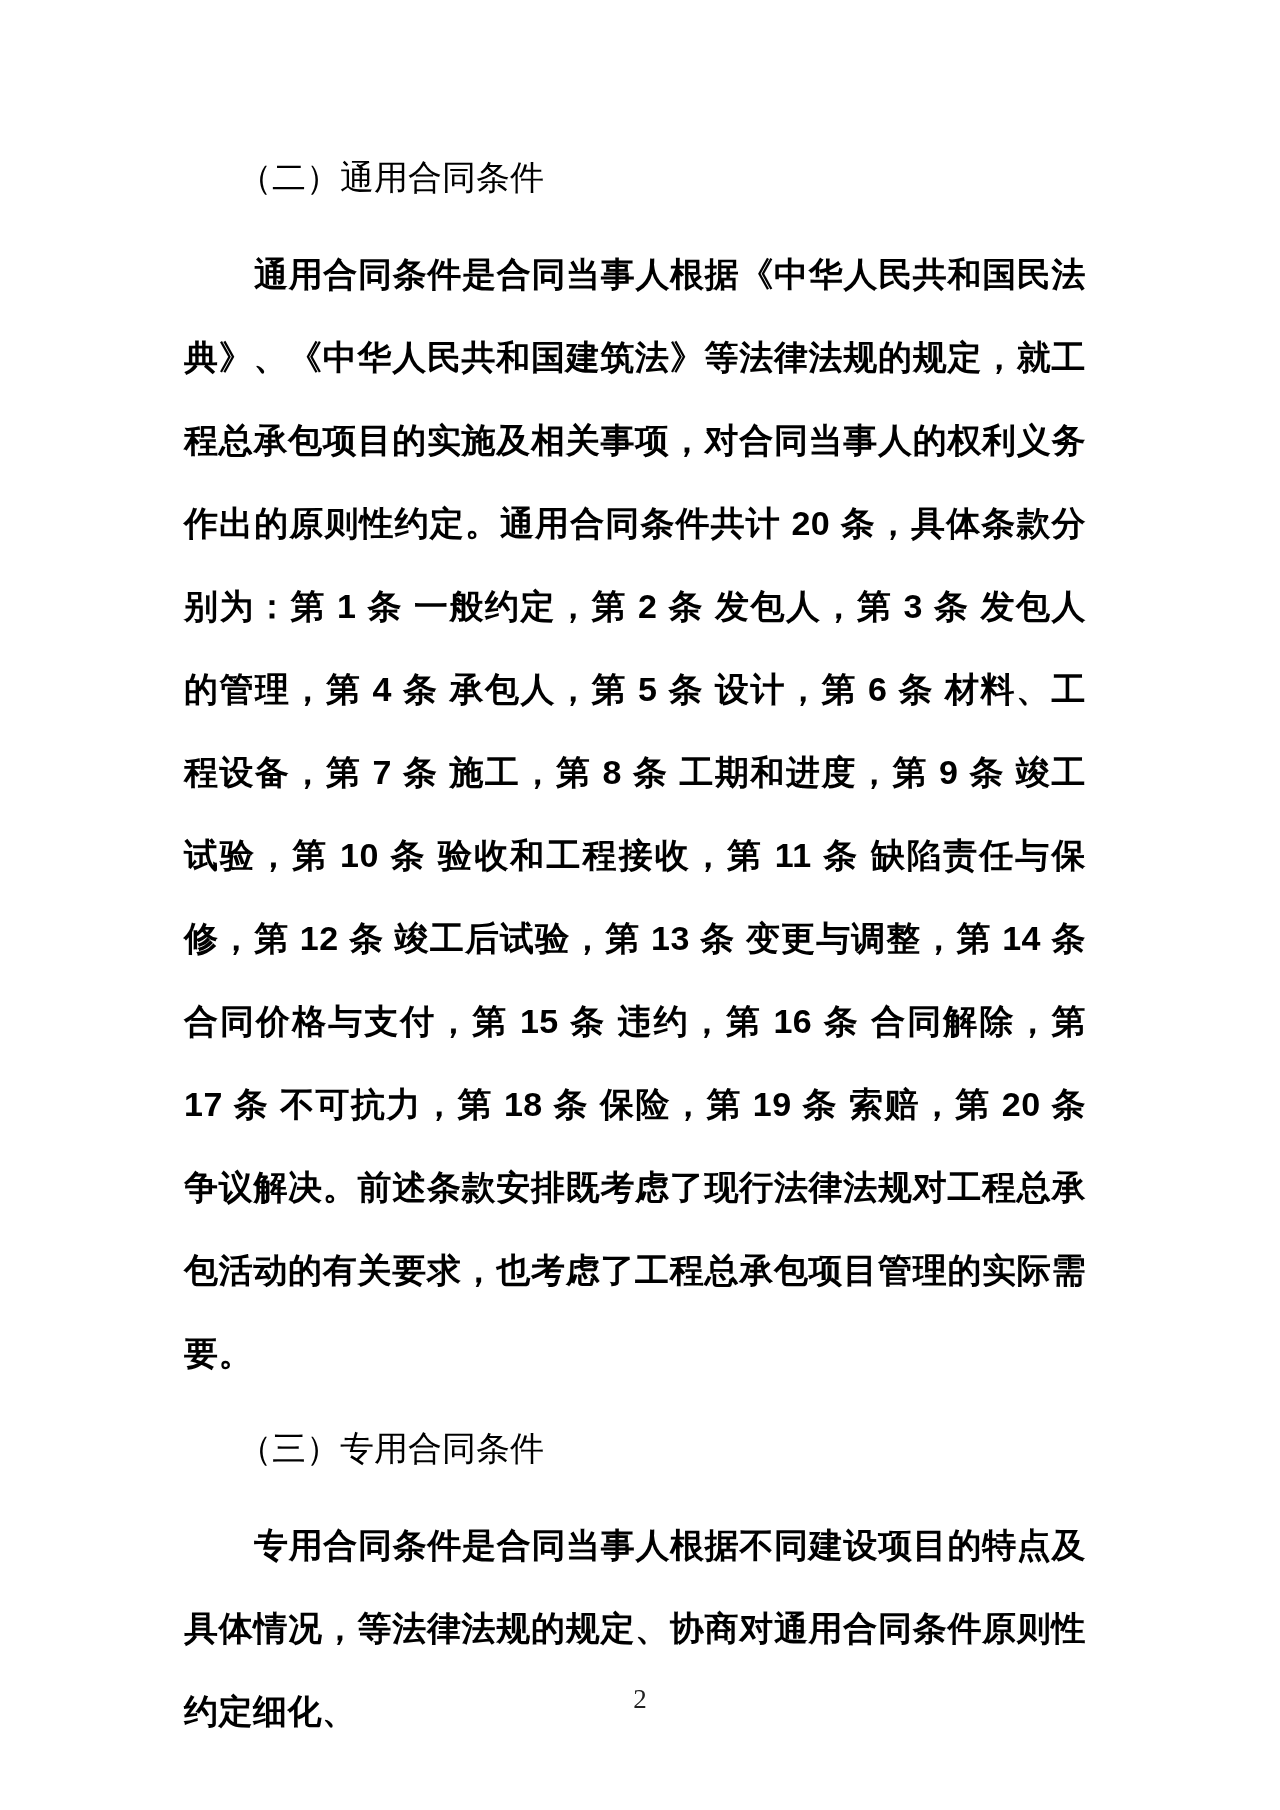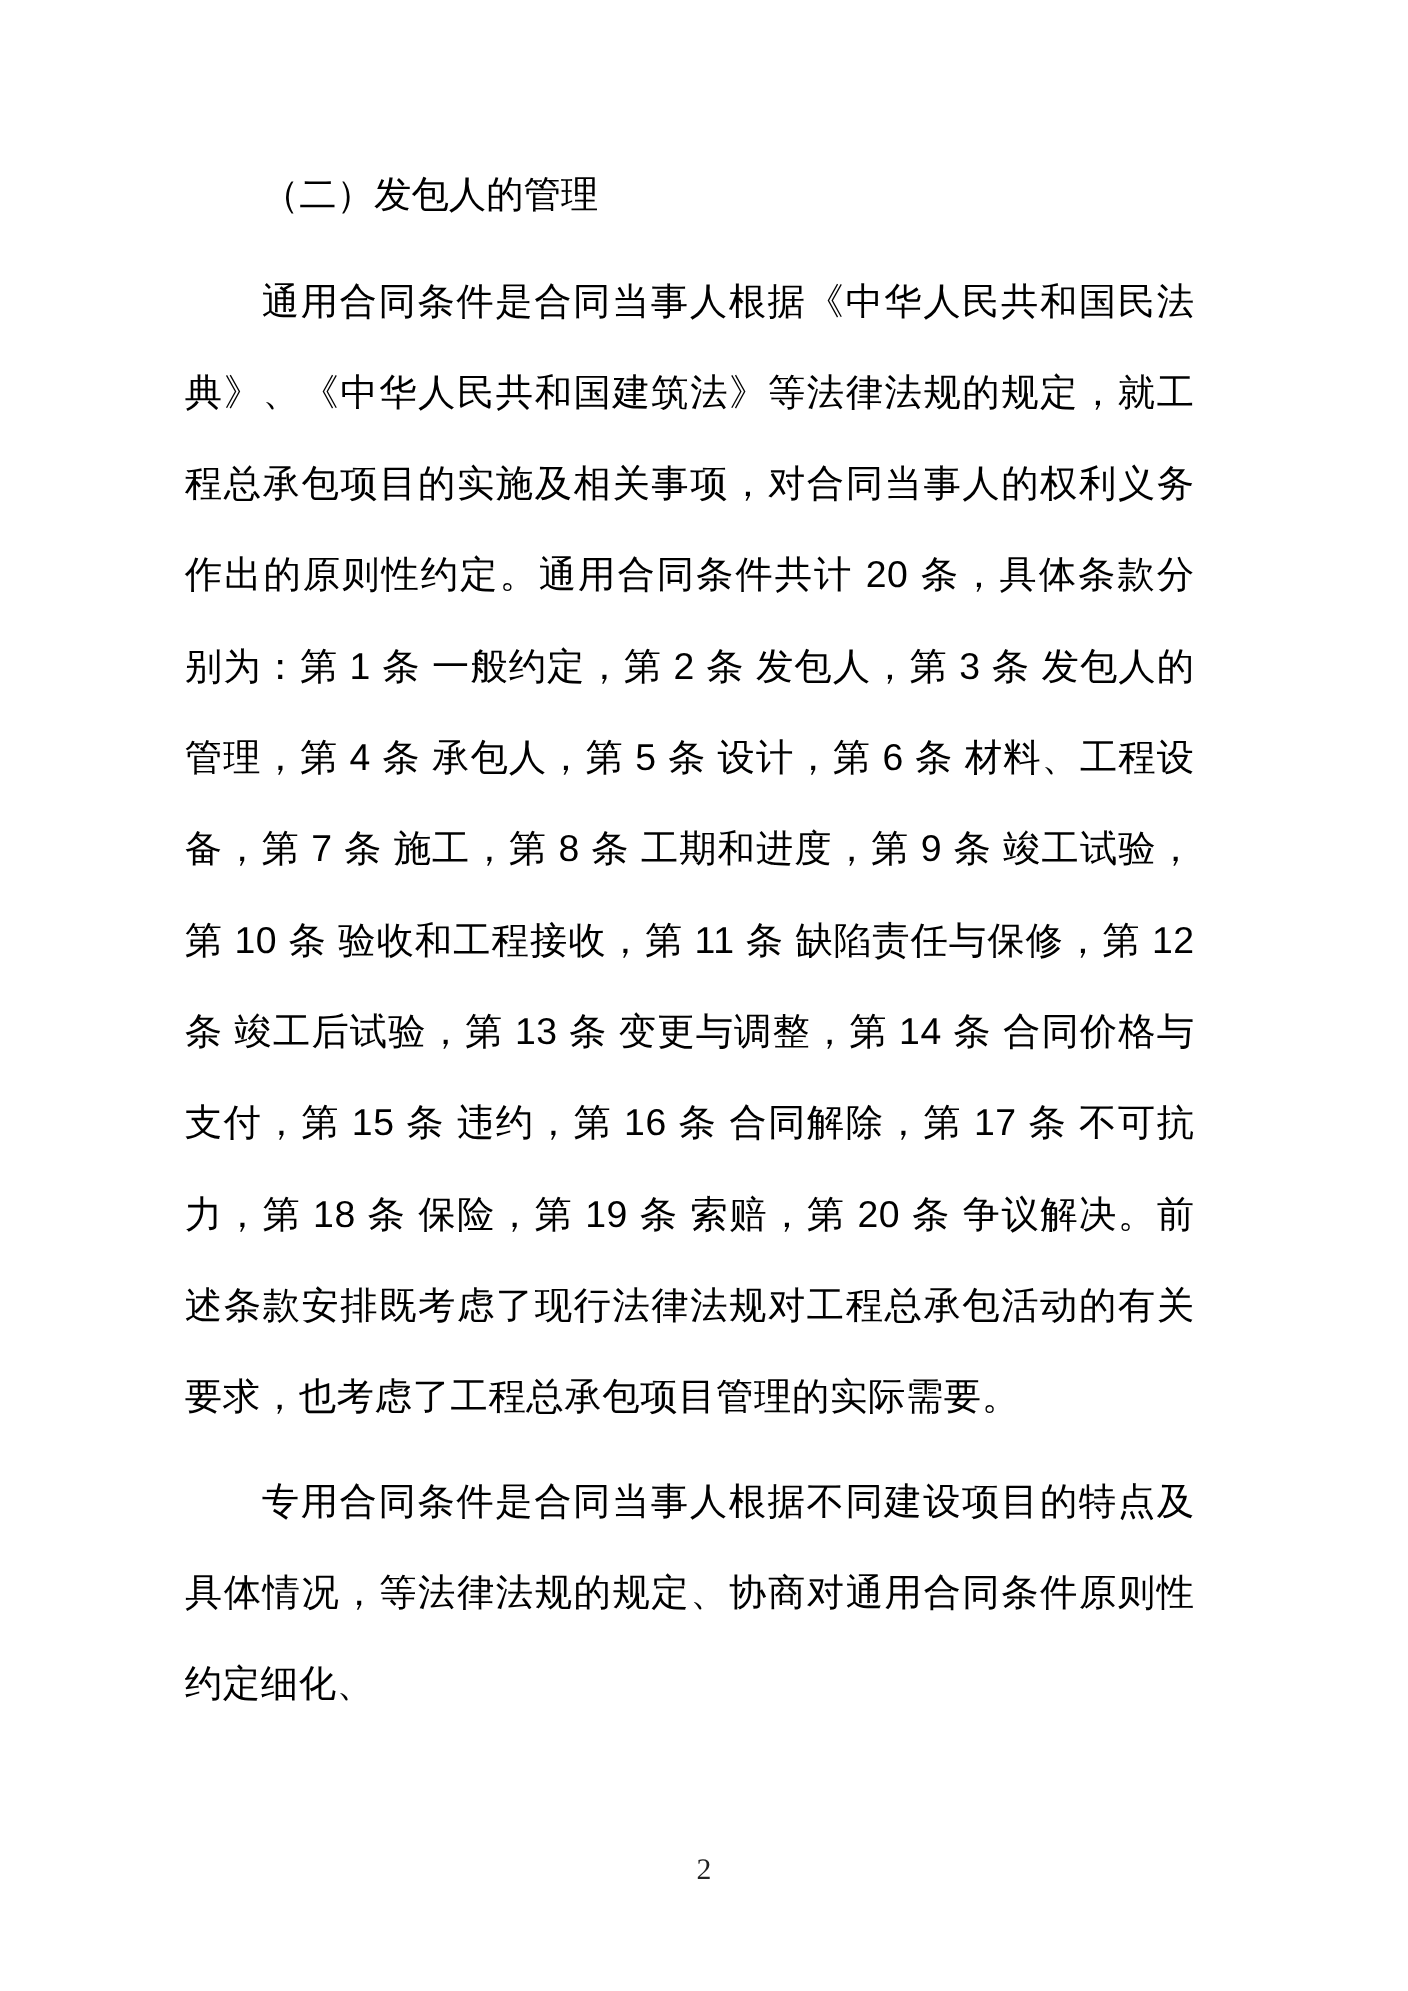--- a/index.html
+++ b/index.html
@@ -25,41 +25,42 @@
     .heading {
       font-size: 34px;
       font-weight: 400;
       line-height: 83px;
       margin: 0 0 14px 0;
       text-indent: 70px;
       white-space: nowrap;
     }
     .para {
       font-size: 34px;
-      font-weight: 400;
+      font-weight: 700;
       line-height: 83px;
-      margin: 0 0 12px 0;
+      margin: 0 0 12px 16px;
       text-indent: 70px;
       text-align: justify;
       letter-spacing: 0.5px;
     }
     .page-number {
       position: absolute;
       left: 0;
       right: 0;
       bottom: 95px;
       text-align: center;
       font-family: "Liberation Serif", serif;
       font-size: 27px;
       color: #222222;
     }
   </style>
 </head>
 <body>
 
 <div class="page">
   <div class="content">
-    <h2 class="heading">（二）发包人的管理</h2>
+    <h2 class="heading">（二）通用合同条件</h2>
     <p class="para">通用合同条件是合同当事人根据《中华人民共和国民法典》、《中华人民共和国建筑法》等法律法规的规定，就工程总承包项目的实施及相关事项，对合同当事人的权利义务作出的原则性约定。通用合同条件共计 20 条，具体条款分别为：第 1 条 一般约定，第 2 条 发包人，第 3 条 发包人的管理，第 4 条 承包人，第 5 条 设计，第 6 条 材料、工程设备，第 7 条 施工，第 8 条 工期和进度，第 9 条 竣工试验，第 10 条 验收和工程接收，第 11 条 缺陷责任与保修，第 12 条 竣工后试验，第 13 条 变更与调整，第 14 条 合同价格与支付，第 15 条 违约，第 16 条 合同解除，第 17 条 不可抗力，第 18 条 保险，第 19 条 索赔，第 20 条 争议解决。前述条款安排既考虑了现行法律法规对工程总承包活动的有关要求，也考虑了工程总承包项目管理的实际需要。</p>
+    <h2 class="heading">（三）专用合同条件</h2>
     <p class="para">专用合同条件是合同当事人根据不同建设项目的特点及具体情况，等法律法规的规定、协商对通用合同条件原则性约定细化、</p>
   </div>
   <div class="page-number">2</div>
 </div>
 
 </body></html>

